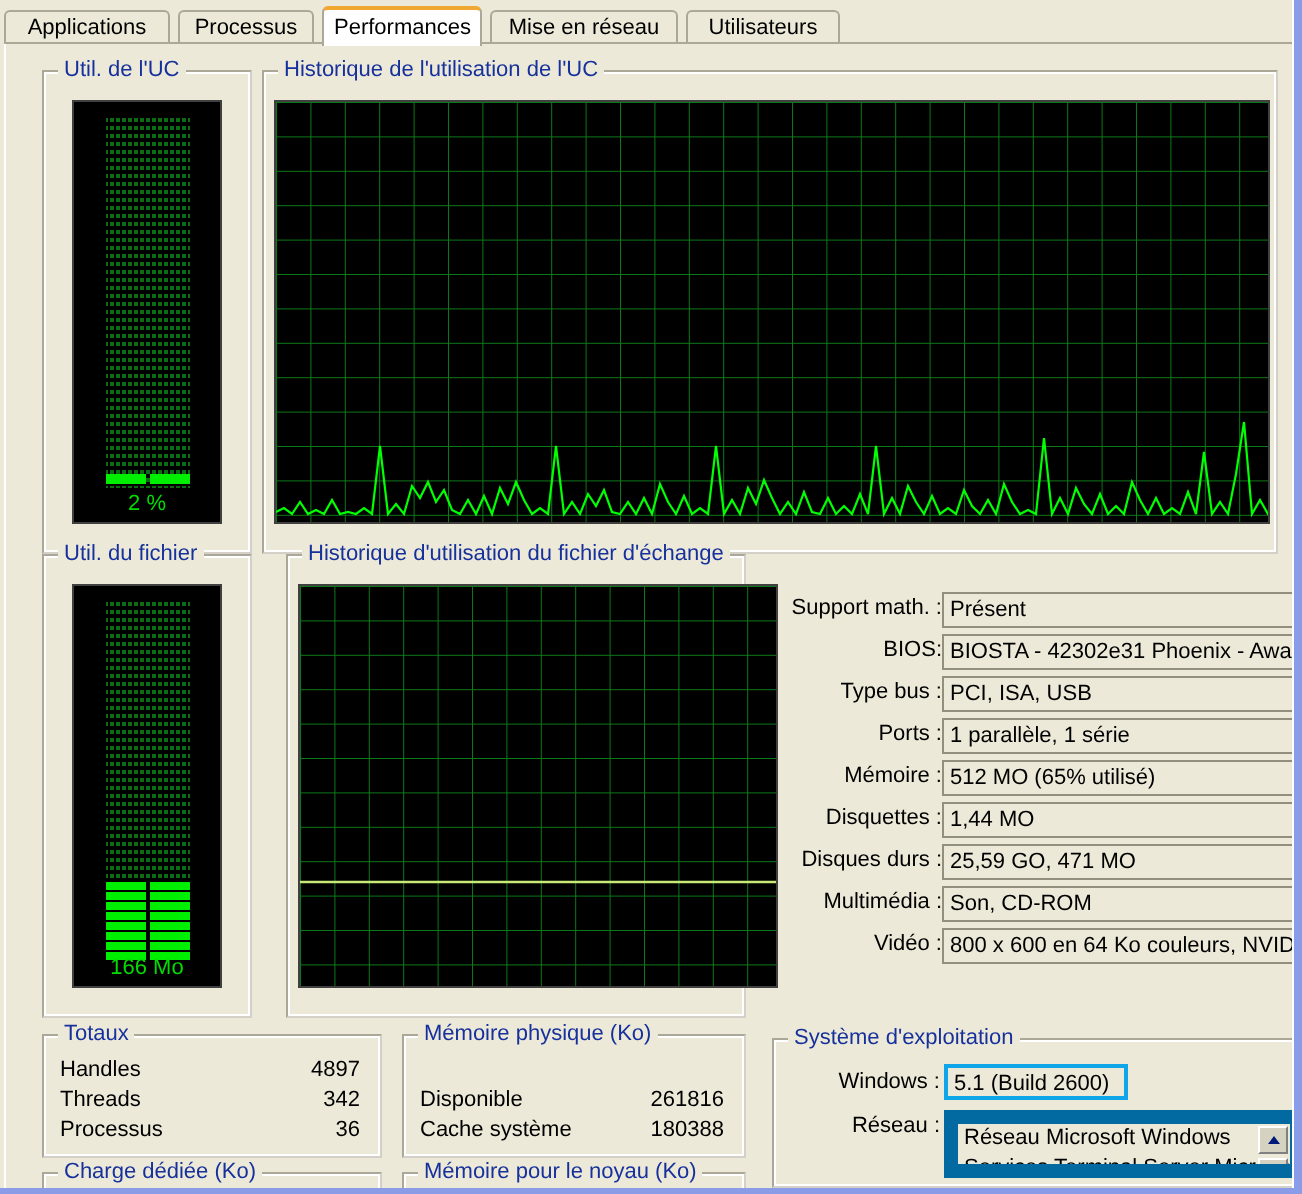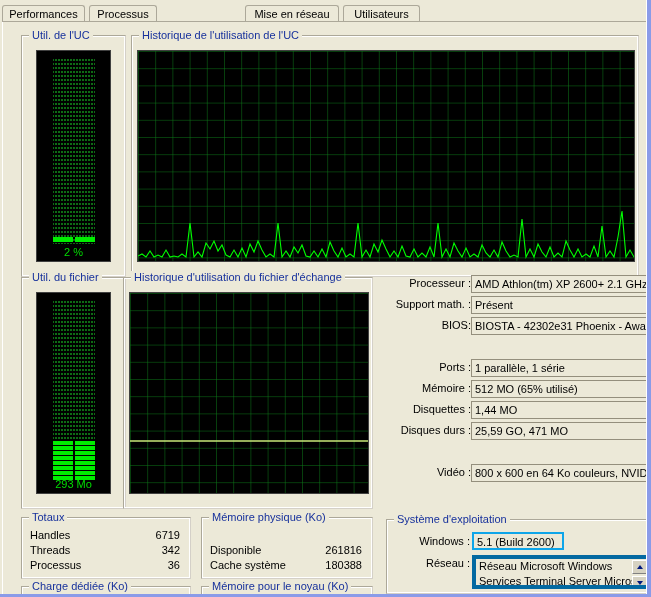--- a/index.html
+++ b/index.html
@@ -167,21 +167,21 @@
     position: absolute;
     background: #ece9d8;
     border: 2px solid #0ea5e9;
     font-size: 11px; color: #000;
     line-height: 16px; padding-left: 3px;
     white-space: nowrap; overflow: hidden;
   }
   .listbox {
     position: absolute;
     background: #ece9d8;
-    border: 4px solid #0369a1;
+    border: 7px solid #0369a1;
     overflow: hidden;
   }
   .listbox .li {
     font-size: 11px; color: #000;
     line-height: 15px;
     padding-left: 3px;
     white-space: nowrap;
   }
   .sbtn {
     position: absolute;
@@ -213,22 +213,23 @@
   .statval  { position: absolute; right: 2px; }
 </style>
 </head>
 <body>
 
 <div id="app">
 
   <div class="top-strip"></div>
 
   <div class="tabstrip">
-    <div class="tab" style="left:0px;   width:83px;">Performances</div>
+    <div class="tab" style="left:0px;   width:83px;">Applications</div>
     <div class="tab" style="left:87px;  width:68px;">Processus</div>
+    <div class="tab active" style="left:159px; width:80px;">Performances</div>
     <div class="tab" style="left:243px; width:94px;">Mise en réseau</div>
     <div class="tab" style="left:341px; width:77px;">Utilisateurs</div>
   </div>
   <div class="tabline"></div>
 
   <div class="page">
 
     <div class="group" style="left:18px; top:13px; width:105px; height:242px;">
       <div class="group-inner"></div>
       <div class="group-title">Util. de l'UC</div>
@@ -293,65 +294,69 @@
             <rect x="16" y="168" width="20" height="4"></rect>
               <rect x="38" y="168" width="20" height="4"></rect>
             <rect x="16" y="173" width="20" height="4"></rect>
               <rect x="38" y="173" width="20" height="4"></rect>
             <rect x="16" y="178" width="20" height="4"></rect>
               <rect x="38" y="178" width="20" height="4"></rect>
             <rect x="16" y="183" width="20" height="4"></rect>
               <rect x="38" y="183" width="20" height="4"></rect>
           </g>
         </svg>
-        <div class="meterlabel">293 Mo</div>
-      </div>
-    </div>
-
-    <div class="group" style="left:120px; top:255px; width:250px; height:232px;">
+        <div class="meterlabel">166 Mo</div>
+      </div>
+    </div>
+
+    <div class="group" style="left:140px; top:255px; width:230px; height:232px;">
       <div class="group-inner"></div>
       <div class="group-title">Historique d'utilisation du fichier d'échange</div>
       <div class="blackpanel" style="left:5px; top:14px; width:240px; height:202px;">
         <svg width="240" height="202">
           <rect width="240" height="202" fill="#000"></rect>
           <rect width="240" height="202" fill="url(#cpugrid)"></rect>
           <line x1="0" y1="148" x2="240" y2="148" stroke="#c8e878" stroke-width="1.3"></line>
         </svg>
       </div>
     </div>
 
     <div style="position:absolute; left:383px; top:253px; width:262px; height:232px;">
 
-      <div class="sysrow" style="top:0px;">
-        <span class="syslabel">Processeur :</span>
-        <span class="sysvalue">AMD Athlon(tm) XP 2600+ 2.1 GHz</span>
-      </div>
       <div class="sysrow" style="top:21px;">
         <span class="syslabel">Support math. :</span>
         <span class="sysvalue">Présent</span>
       </div>
       <div class="sysrow" style="top:42px;">
         <span class="syslabel">BIOS:</span>
         <span class="sysvalue">BIOSTA - 42302e31 Phoenix - Awar</span>
       </div>
+      <div class="sysrow" style="top:63px;">
+        <span class="syslabel">Type bus :</span>
+        <span class="sysvalue">PCI, ISA, USB</span>
+      </div>
       <div class="sysrow" style="top:84px;">
         <span class="syslabel">Ports :</span>
         <span class="sysvalue">1 parallèle, 1 série</span>
       </div>
       <div class="sysrow" style="top:105px;">
         <span class="syslabel">Mémoire :</span>
         <span class="sysvalue">512 MO  (65% utilisé)</span>
       </div>
       <div class="sysrow" style="top:126px;">
         <span class="syslabel">Disquettes :</span>
         <span class="sysvalue">1,44 MO</span>
       </div>
       <div class="sysrow" style="top:147px;">
         <span class="syslabel">Disques durs :</span>
         <span class="sysvalue">25,59 GO, 471 MO</span>
+      </div>
+      <div class="sysrow" style="top:168px;">
+        <span class="syslabel">Multimédia :</span>
+        <span class="sysvalue">Son, CD-ROM</span>
       </div>
       <div class="sysrow" style="top:189px;">
         <span class="syslabel">Vidéo :</span>
         <span class="sysvalue">800 x 600 en 64 Ko couleurs, NVIDI</span>
       </div>
     </div>
 
     <div class="group" style="left:383px; top:497px; width:262px; height:75px;">
       <div class="group-inner"></div>
       <div class="group-title">Système d'exploitation</div>
@@ -374,21 +379,21 @@
           </div>
         </div>
       </div>
     </div>
 
     <div class="group" style="left:18px; top:495px; width:170px; height:62px;">
       <div class="group-inner"></div>
       <div class="group-title">Totaux</div>
       <div class="statrow" style="top:11px;">
         <span class="statname">Handles</span>
-        <span class="statval">6719</span>
+        <span class="statval">4897</span>
       </div>
       <div class="statrow" style="top:26px;">
         <span class="statname">Threads</span>
         <span class="statval">342</span>
       </div>
       <div class="statrow" style="top:41px;">
         <span class="statname">Processus</span>
         <span class="statval">36</span>
       </div>
     </div>

